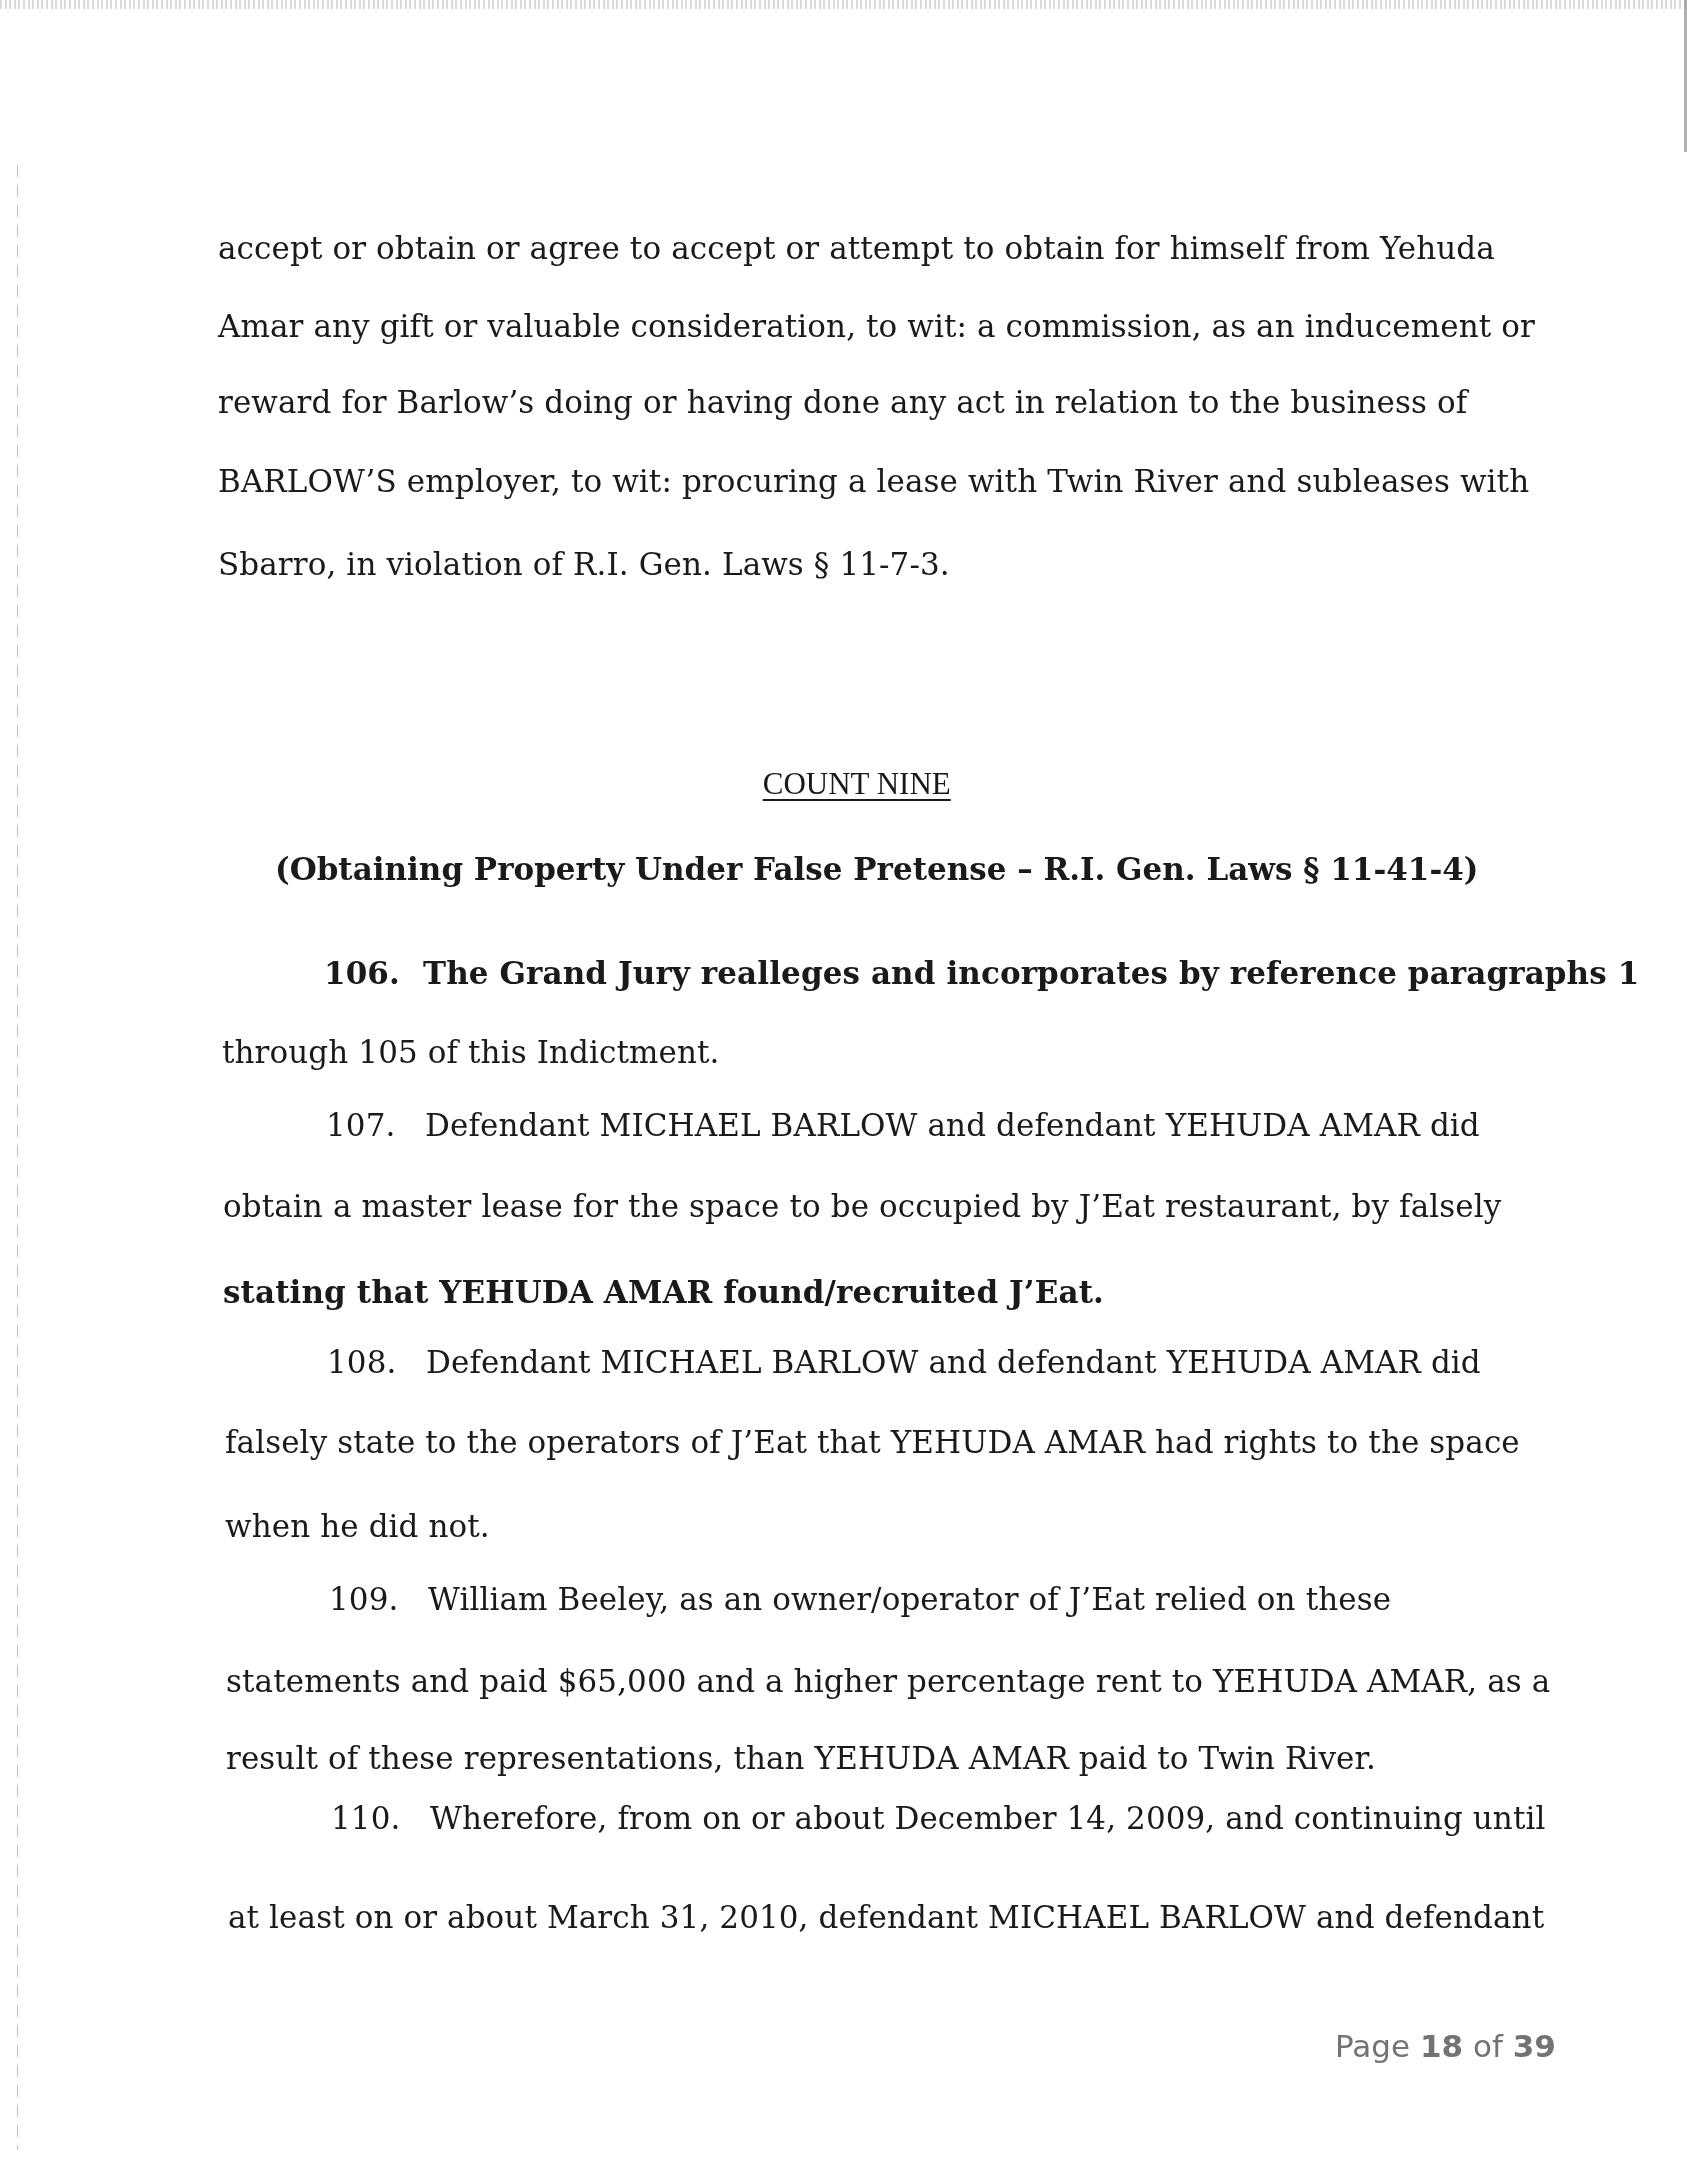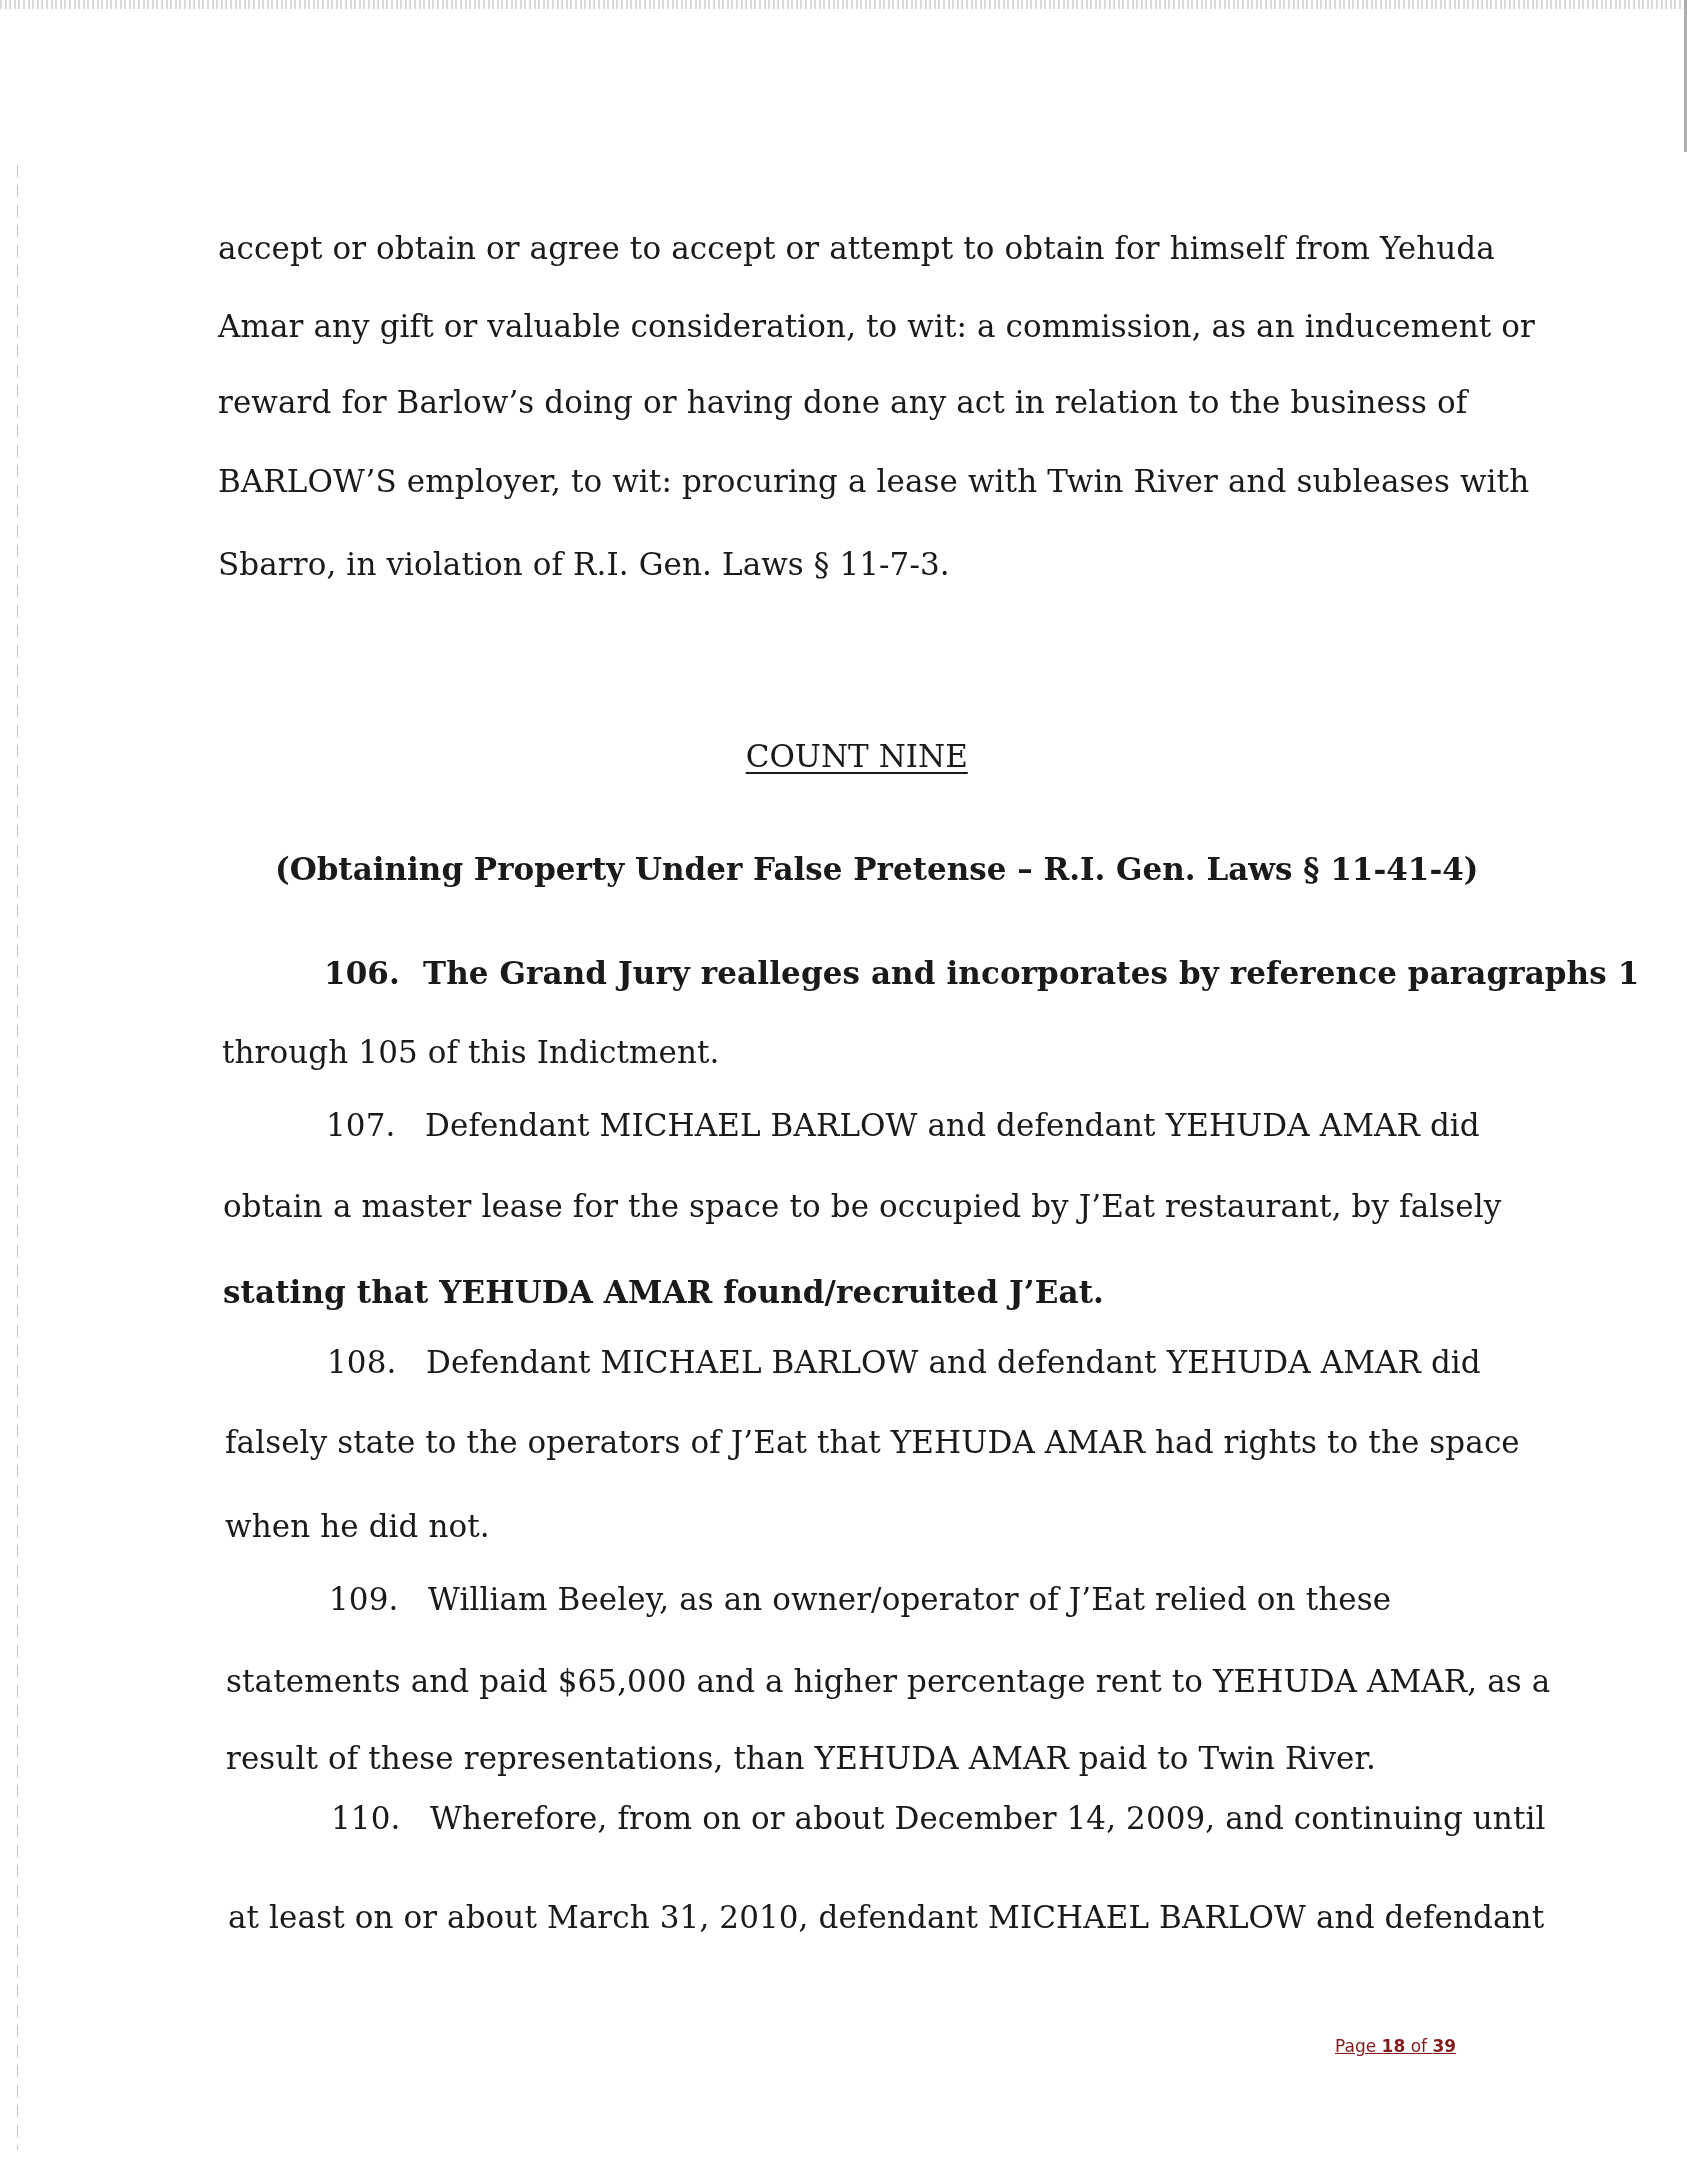--- a/index.html
+++ b/index.html
@@ -27,23 +27,22 @@
     }
     .heading span { text-decoration: underline; text-underline-offset: 5.3px; text-decoration-thickness: 2px; padding-left: 26.5px; }
     .subheading {
       position: absolute;
       font-size: 31px; line-height: 40px; font-weight: bold;
       white-space: nowrap;
     }
     .footer {
       position: absolute;
       font-family: "DejaVu Sans", "Liberation Sans", sans-serif;
-      font-size: 17px; line-height: 33px; color: #7f1d1d;
+      font-size: 31px; line-height: 33px; color: #737373;
       white-space: nowrap;
-      text-decoration: underline;
     }
     .footer b { font-weight: bold; }
     
     .scan-top {
       position: absolute; left: 0; top: 0; width: 1687px; height: 9.3px;
       background: repeating-linear-gradient(90deg, #bdbdbd 0 2px, transparent 2px 4.6px);
       opacity: 0.55;
     }
     .scan-left {
       position: absolute; left: 17px; top: 165px; width: 1.3px; height: 1985px;
@@ -62,21 +61,21 @@
   <div class="scan-top"></div>
   <div class="scan-left"></div>
   <div class="scan-right"></div>
 
   <div class="line" style="left:218px; top:228px;">accept or obtain or agree to accept or attempt to obtain for himself from Yehuda</div>
   <div class="line" style="left:218px; top:382px;">reward for Barlow’s doing or having done any act in relation to the business of</div>
   <div class="line" style="left:218px; top:306px;">Amar any gift or valuable consideration, to wit: a commission, as an inducement or</div>
   <div class="line" style="left:218px; top:461px;">BARLOW’S employer, to wit: procuring a lease with Twin River and subleases with</div>
   <div class="line" style="left:218px; top:544px;">Sbarro, in violation of R.I. Gen. Laws § 11-7-3.</div>
 
-  <div class="heading" style="top:736px;">
+  <div class="heading" style="top:764px;font-family:Liberation Serif, serif;">
     <span>COUNT NINE</span>
   </div>
   <div class="subheading" style="left:275px; top:849px;text-align:center;">(Obtaining Property Under False Pretense – R.I. Gen. Laws § 11-41-4)</div>
 
   <div class="line" style="left:324px; top:953px;font-weight:bold;">
     <span class="num">106.</span><span>The Grand Jury realleges and incorporates by reference paragraphs 1</span>
   </div>
   <div class="line" style="left:222px; top:1032px;text-align:right;">through 105 of this Indictment.</div>
 
   <div class="line" style="left:326px; top:1105px;">

